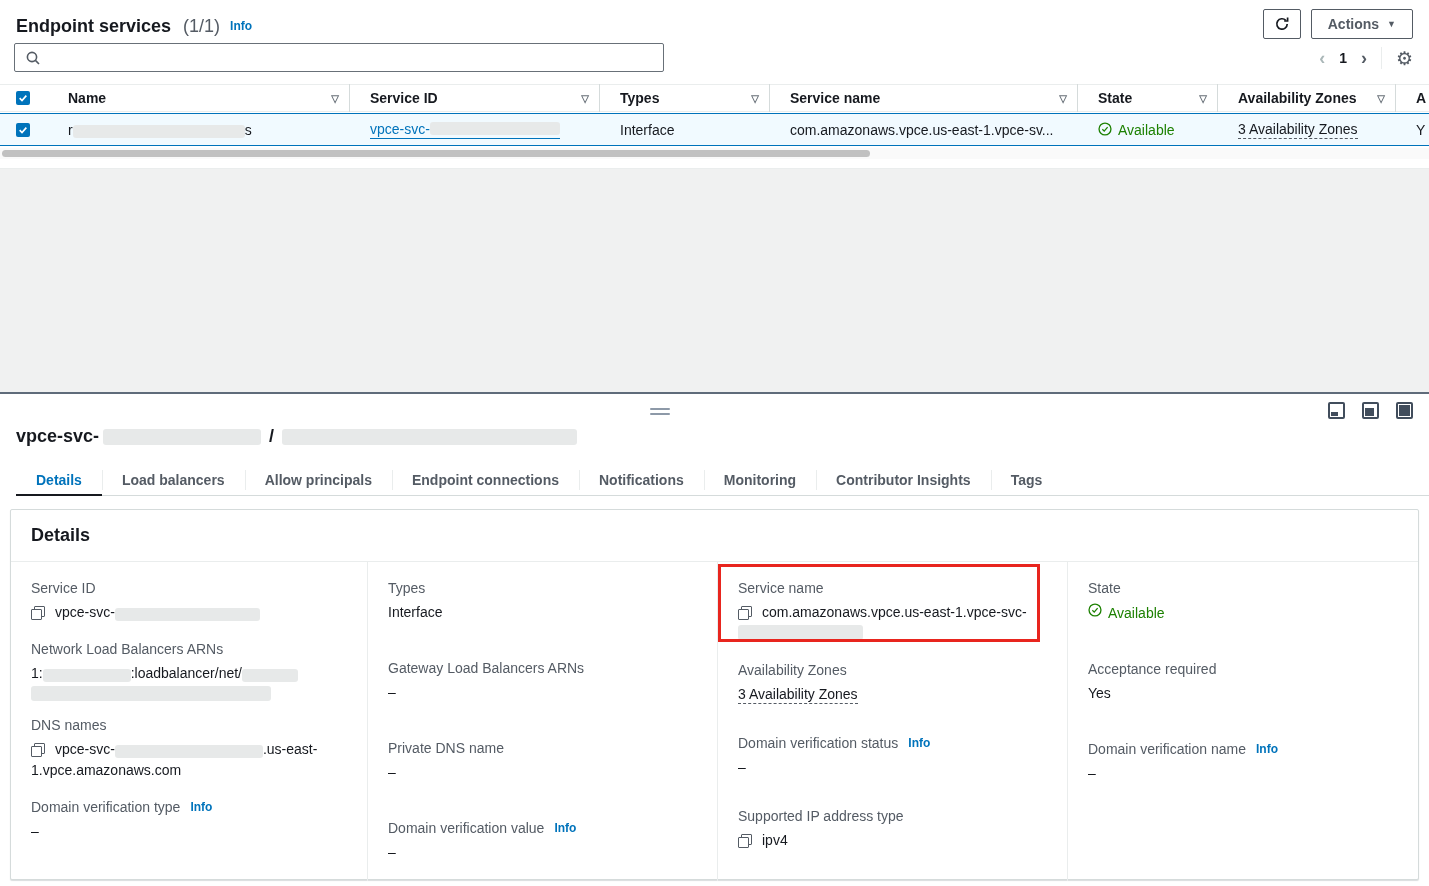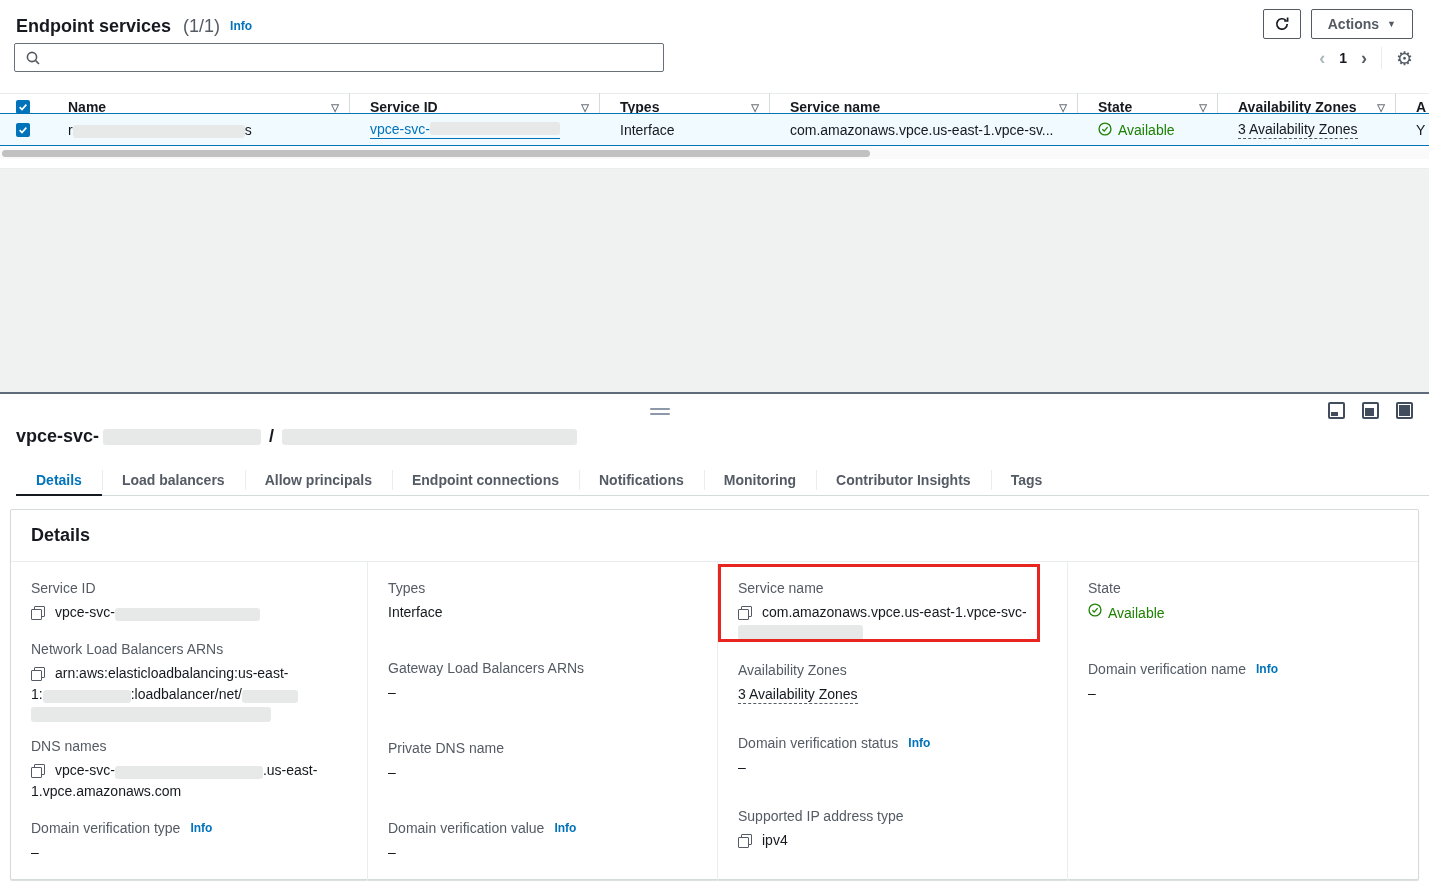--- a/index.html
+++ b/index.html
@@ -31,21 +31,21 @@
   .search-glyph { position:absolute; left:10px; top:6px; }
   .pagination { position:absolute; right:0; top:0; height:30px; display:flex; align-items:center; gap:14px; }
   .pg-chevron { font-size:18px; line-height:1; cursor:pointer; font-weight:bold; }
   .pg-prev { color:#aab7b8; }
   .pg-next { color:#545b64; }
   .pg-num { font-weight:bold; color:#16191f; }
   .pg-divider { width:1px; height:22px; background:#eaeded; }
   .gear { font-size:19px; color:#545b64; cursor:pointer; line-height:1; }
 
   
-  .tbl-header { position:absolute; left:0; top:93px; width:1429px; height:28px;
+  .tbl-header { position:absolute; left:0; top:84px; width:1429px; height:28px;
                 border-top:1px solid #eaeded; border-bottom:1px solid #eaeded;
                 display:flex; align-items:center; background:#fff; }
   .tbl-row { position:absolute; left:0; top:113px; width:1429px; height:33px;
              background:#f1faff; border-top:1px solid #0073bb; border-bottom:1px solid #0073bb;
              display:flex; align-items:center; cursor:pointer; }
   .cell { padding:0 0 0 20px; display:flex; align-items:center; overflow:hidden; white-space:nowrap; }
   .c0 { width:48px; padding-left:16px; }
   .c1 { width:302px; }
   .c2 { width:250px; }
   .c3 { width:170px; }
@@ -286,24 +286,20 @@
           <div class="field-label">Service ID</div>
           <div class="field-value vline">
             <span class="copy-icon"></span>
             <span>vpce-svc-</span>
             <span class="redact" style="width:145px"></span>
           </div>
         </div>
         <div class="field">
           <div class="field-label">Network Load Balancers ARNs</div>
           <div class="field-value vline">
-            <span class="copy-icon"></span>
-            <span>arn:aws:elasticloadbalancing:us-east-</span>
-          </div>
-          <div class="field-value vline">
             <span>1:</span>
             <span class="redact" style="width:88px"></span>
             <span>:loadbalancer/net/</span>
             <span class="redact" style="width:56px"></span>
           </div>
           <div class="field-value vline">
             <span class="redact" style="width:240px; height:15px;"></span>
           </div>
         </div>
         <div class="field">
@@ -389,20 +385,24 @@
             <span class="state-ok">
               <svg width="14" height="14" viewBox="0 0 16 16">
                 <circle cx="8" cy="8" r="6.8" fill="none" stroke="#1d8102" stroke-width="1.5"></circle>
                 <path d="M5 8.3 L7.1 10.4 L11 5.9" fill="none" stroke="#1d8102" stroke-width="1.5"></path>
               </svg>
               <span>Available</span>
             </span>
           </div>
         </div>
         <div class="field" style="margin-top:37px">
+          <div class="field-label">Acceptance required</div>
+          <div class="field-value">Yes</div>
+        </div>
+        <div class="field" style="margin-top:37px">
           <div class="field-label">
             <span>Domain verification name</span>
             <a class="info-link" style="margin-left:0">Info</a>
           </div>
           <div class="field-value">–</div>
         </div>
       </div>
 
     </div>
   </div>

